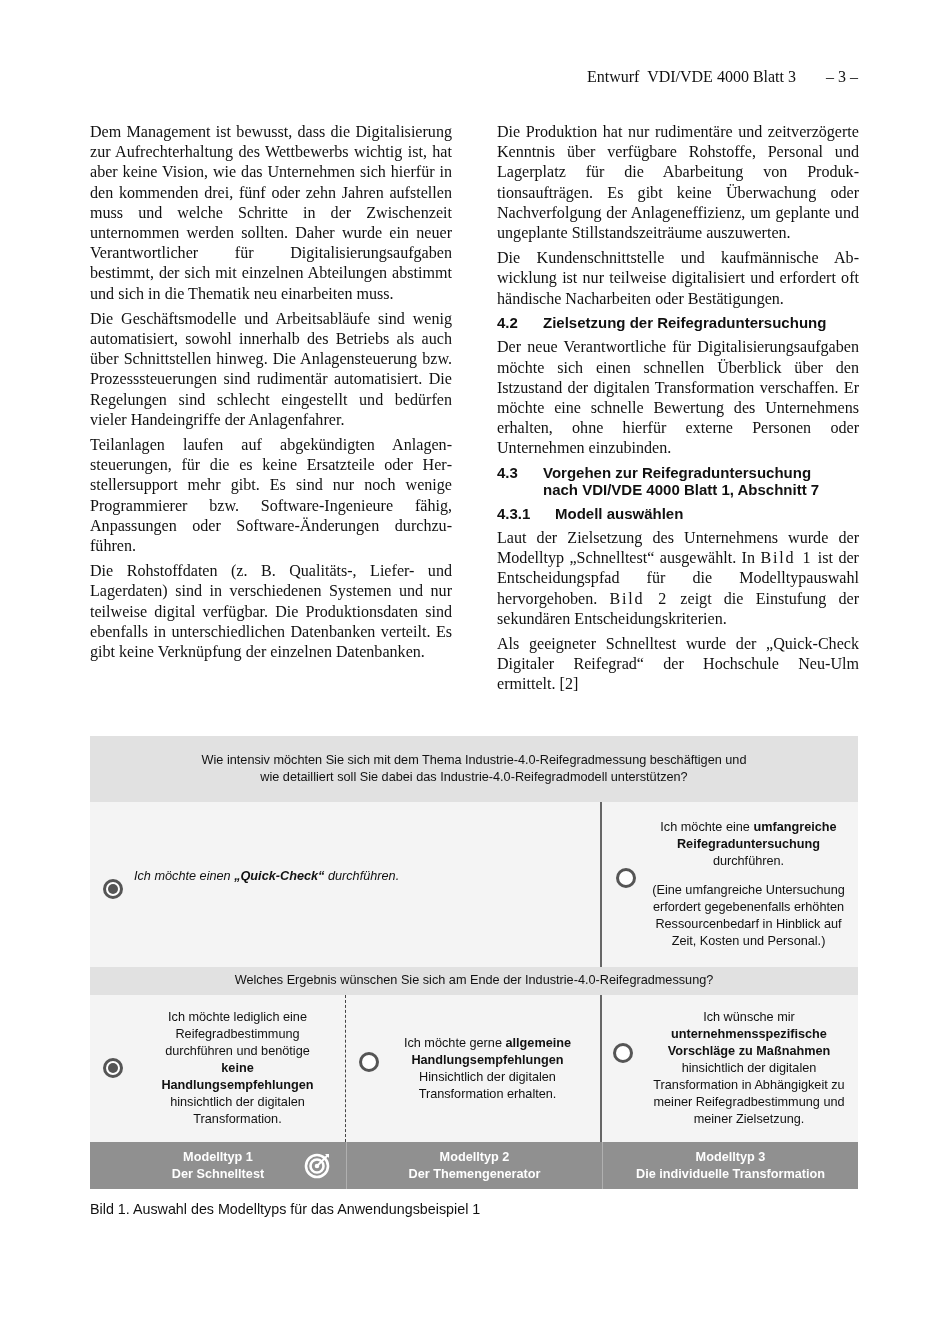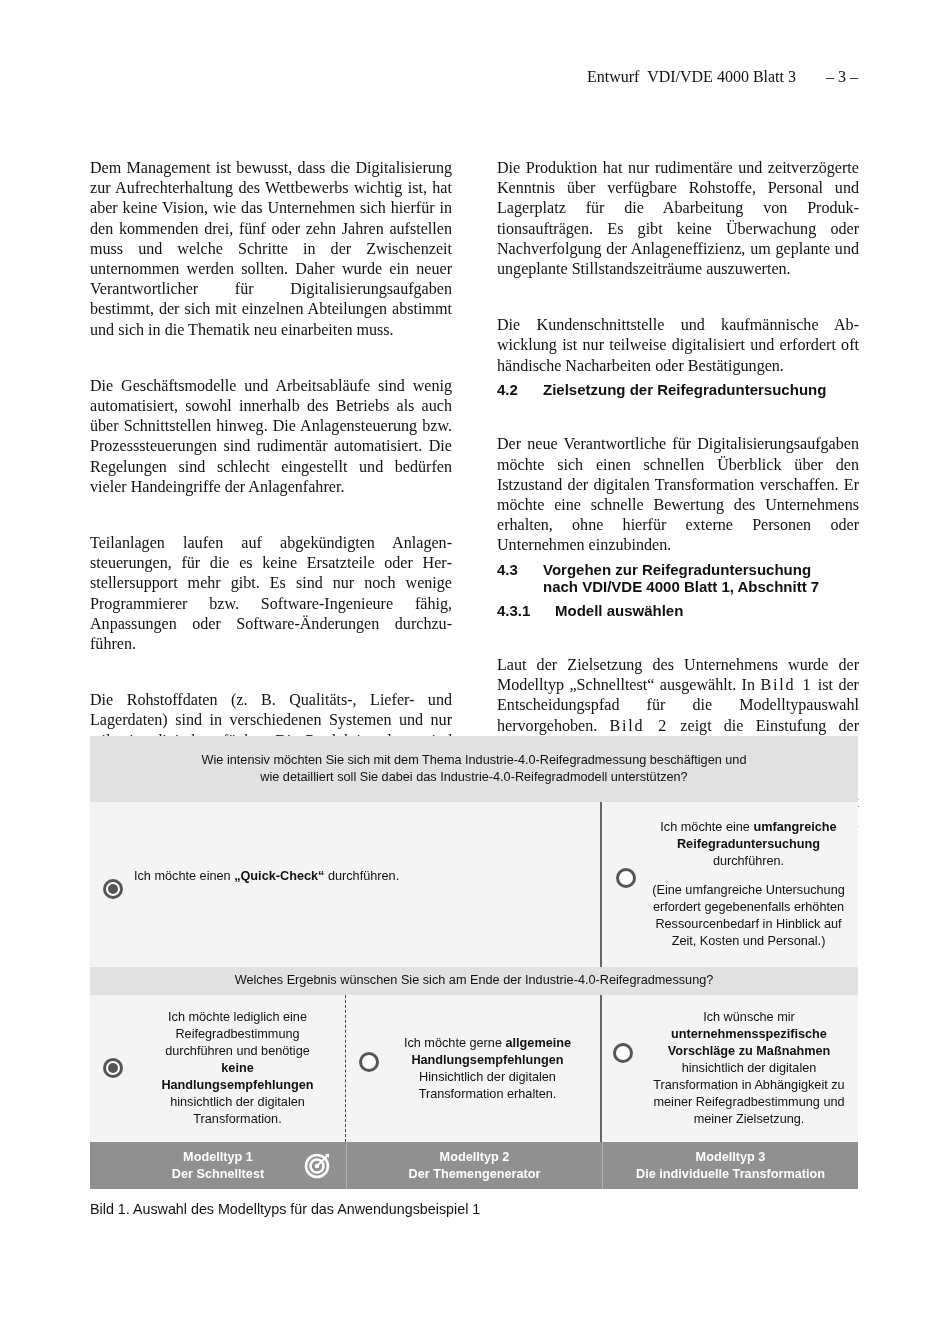--- a/index.html
+++ b/index.html
@@ -5,21 +5,21 @@
   * { box-sizing: border-box; margin: 0; padding: 0; }
   html, body { width: 950px; height: 1343px; background: #ffffff; }
   body { position: relative; color: #111; font-family: "Liberation Serif", serif; }
 
   .header { position: absolute; top: 68px; right: 92px; font-size: 16px; white-space: pre; }
   .header .pg { margin-left: 30px; }
 
   .col { position: absolute; top: 122px; width: 362px; font-size: 16.1px; line-height: 20.2px; }
   .col.left { left: 90px; }
   .col.right { left: 497px; }
-  .col p { text-align: justify; margin-bottom: 5px; hyphens: manual; margin-top: 36px; }
+  .col p { text-align: justify; margin-bottom: 5px; hyphens: manual; }
   .col p.last { text-align-last: left; }
 
   .h { font-family: "Liberation Sans", sans-serif; font-weight: bold; font-size: 15px; line-height: 17.5px; display: flex; margin: 5px 0 6px 0; }
   .h .num { width: 46px; flex: none; }
   .h .num.w { width: 58px; }
 
   .spaced { letter-spacing: 1.8px; }
 
   
   .figure { position: absolute; left: 90px; top: 736px; width: 768px; font-family: "Liberation Sans", sans-serif; font-size: 12.7px; line-height: 17px; color: #111; }
@@ -27,21 +27,21 @@
   .q1 { height: 66px; padding-top: 16px; }
   .q2 { height: 28px; padding-top: 5px; }
   .orow { display: flex; background: #f4f4f4; }
   .o1 { height: 165px; }
   .o2 { height: 147px; }
   .cell { position: relative; display: flex; align-items: center; text-align: center; }
   .radio { width: 20px; height: 20px; border-radius: 50%; border: 3px solid #555; background: #fff; flex: none; position: relative; }
   .radio.on::after { content: ""; position: absolute; left: 2px; top: 2px; width: 10px; height: 10px; border-radius: 50%; background: #555; }
   .txt b { font-weight: bold; }
 
-  .c1a { width: 512px; border-right: 2px solid #666; padding-left: 13px; }
+  .c1a { width: 512px; border-right: 2px solid #666; padding-left: 13px; font-style: italic; }
   .c1b { width: 256px; padding-left: 14px; }
   .c1a .radio { margin-right: 11px; margin-top: 8px; }
   .c1b .radio { margin-right: 10px; margin-top: -14px; }
 
   .c2a { width: 256px; border-right: 1px dashed #444; padding-left: 13px; gap: 16px; }
   .c2b { width: 256px; border-right: 2px solid #666; padding-left: 13px; }
   .c2c { width: 256px; padding-left: 11px; }
   .c2a .radio, .c2b .radio, .c2c .radio { margin-right: 11px; }
   .c2a .radio { margin-top: -2px; }
   .c2b .radio { margin-top: -14px; }

